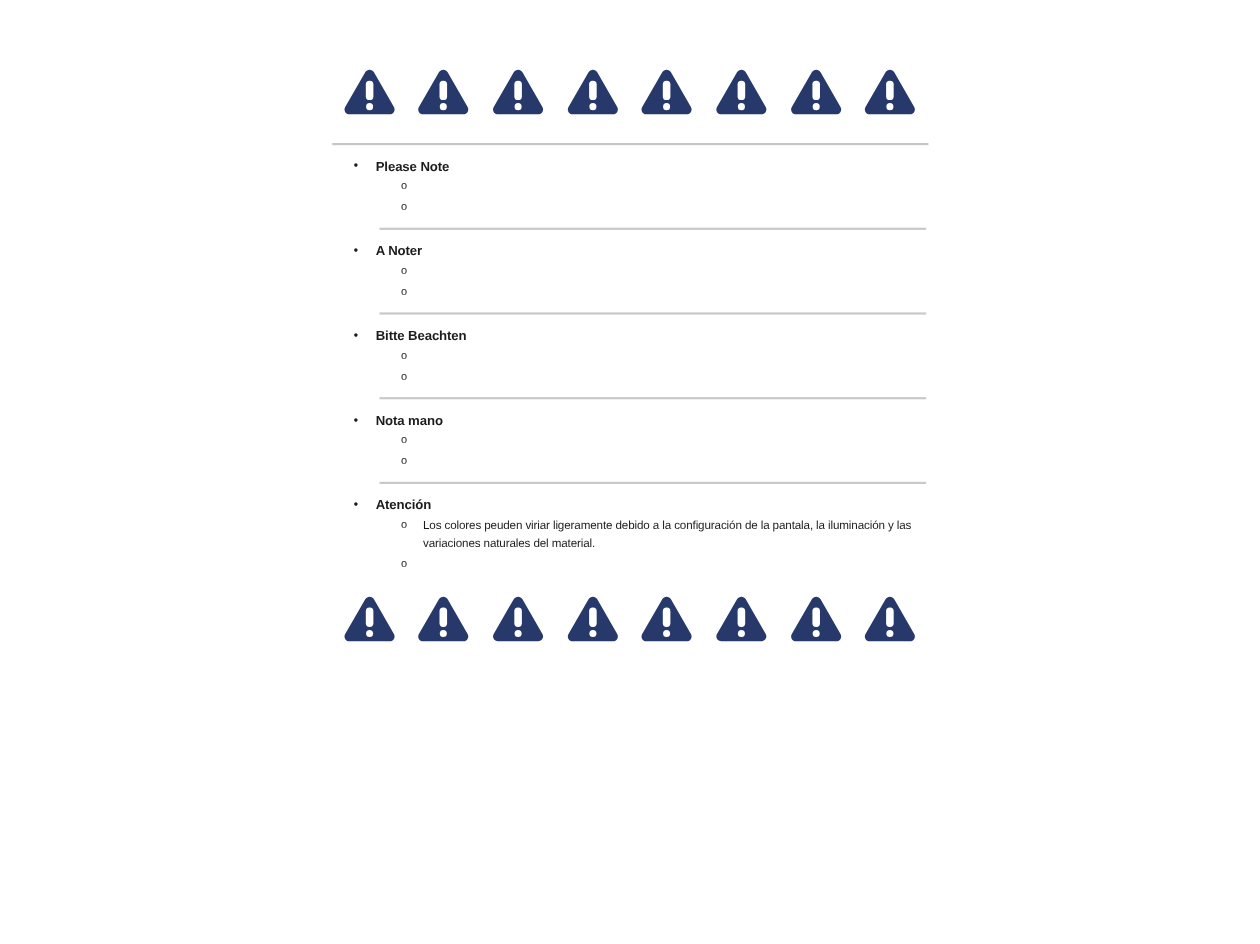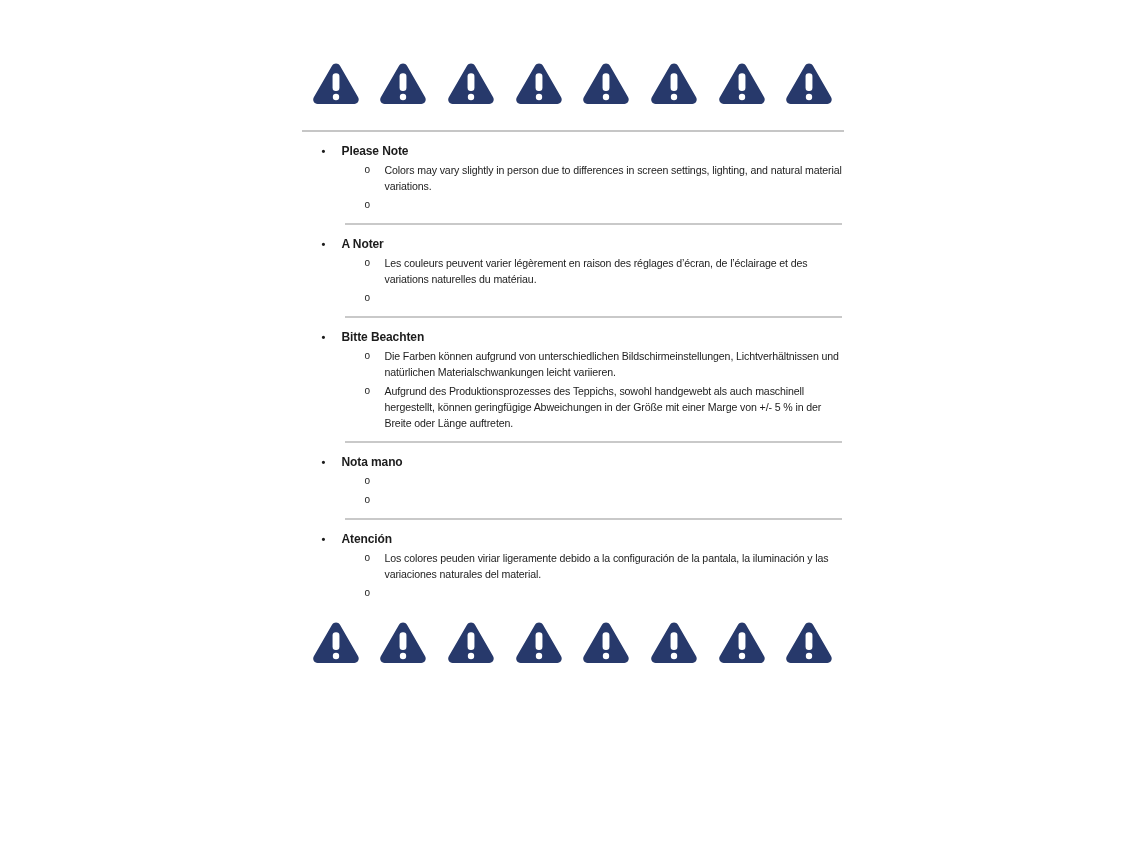--- a/index.html
+++ b/index.html
@@ -127,61 +127,57 @@
     <div id="sections">
   <section class="note-section">
     <div class="heading-row">
       <span class="bullet">•</span>
       <span class="heading-text">Please Note</span>
     </div>
     <div class="sub-list">
 
     <div class="sub-item">
         <span class="sub-bullet">o</span>
-        <span class="sub-text">Colors may vary slightly in person due to differences in screen settings, lighting, and natural material variations.</span>
       </div>
             <div class="sub-item">
         <span class="sub-bullet">o</span>
       </div>
           </div>
     <div class="section-divider" style="background: rgb(201, 201, 201);"></div>
   </section>
 
   <section class="note-section">
     <div class="heading-row">
       <span class="bullet">•</span>
       <span class="heading-text">A Noter</span>
     </div>
     <div class="sub-list">
 
     <div class="sub-item">
         <span class="sub-bullet">o</span>
-        <span class="sub-text">Les couleurs peuvent varier légèrement en raison des réglages d’écran, de l’éclairage et des variations naturelles du matériau.</span>
       </div>
             <div class="sub-item">
         <span class="sub-bullet">o</span>
       </div>
           </div>
     <div class="section-divider" style="background: rgb(201, 201, 201);"></div>
   </section>
 
   <section class="note-section">
     <div class="heading-row">
       <span class="bullet">•</span>
       <span class="heading-text">Bitte Beachten</span>
     </div>
     <div class="sub-list">
 
     <div class="sub-item">
         <span class="sub-bullet">o</span>
-        <span class="sub-text">Die Farben können aufgrund von unterschiedlichen Bildschirmeinstellungen, Lichtverhältnissen und natürlichen Materialschwankungen leicht variieren.</span>
-      </div>
-            <div class="sub-item">
-        <span class="sub-bullet">o</span>
-        <span class="sub-text">Aufgrund des Produktionsprozesses des Teppichs, sowohl handgewebt als auch maschinell hergestellt, können geringfügige Abweichungen in der Größe mit einer Marge von +/- 5 % in der Breite oder Länge auftreten.</span>
+      </div>
+            <div class="sub-item">
+        <span class="sub-bullet">o</span>
       </div>
           </div>
     <div class="section-divider" style="background: rgb(201, 201, 201);"></div>
   </section>
 
   <section class="note-section">
     <div class="heading-row">
       <span class="bullet">•</span>
       <span class="heading-text">Nota mano</span>
     </div>

